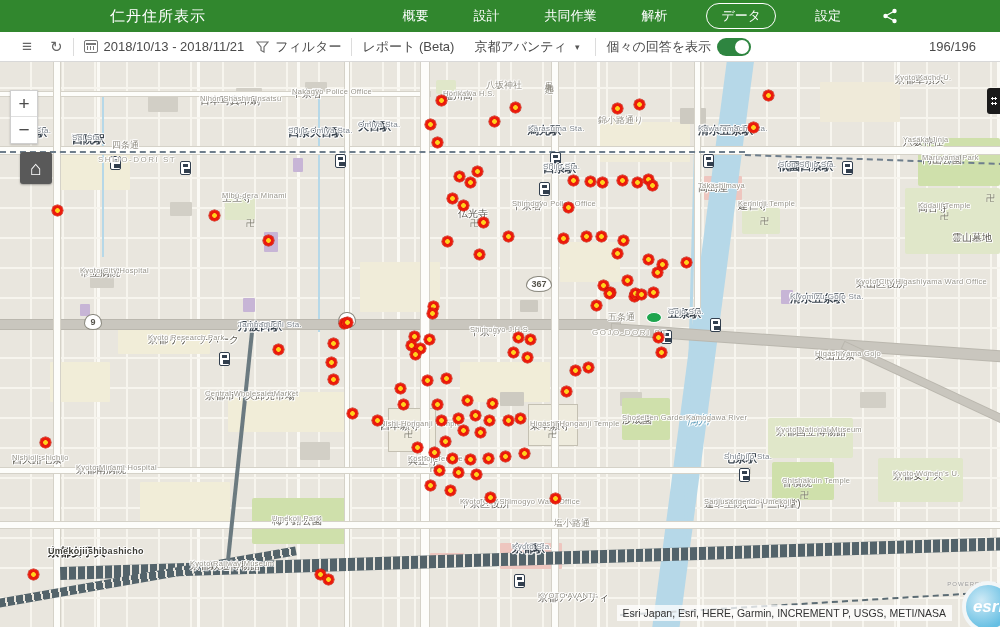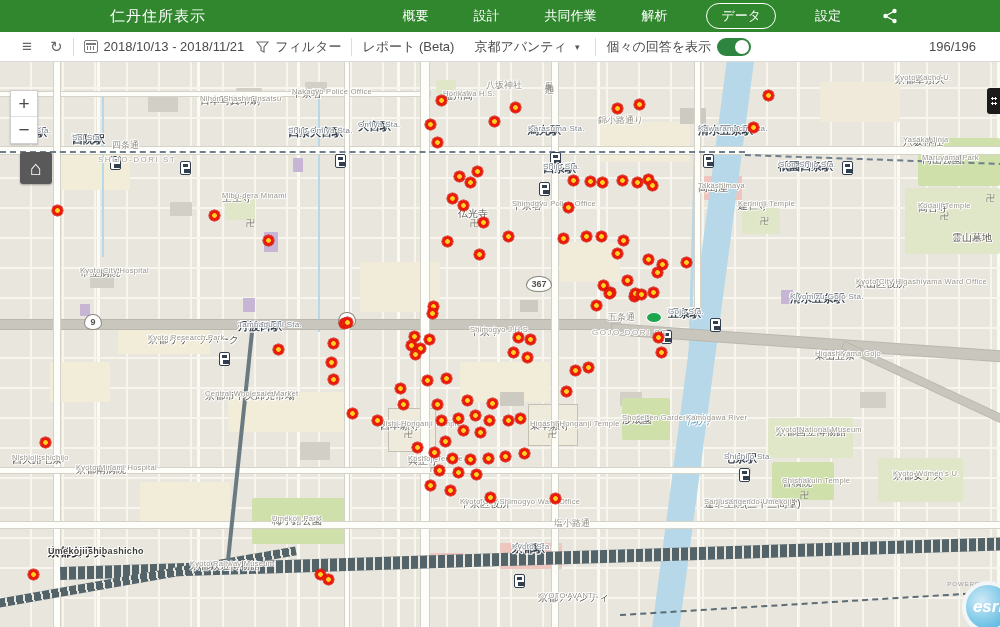--- a/index.html
+++ b/index.html
@@ -563,17 +563,18 @@
     <div class="zoom-ctl">
     <div>+</div>
     <div>−</div>
   </div>
   <div class="home-btn">
     <span>⌂</span>
   </div>
   <div class="panel-handle">
       <i></i>
     </div>
+  <div class="attribution">Esri Japan, Esri, HERE, Garmin, INCREMENT P, USGS, METI/NASA</div>
   <div class="powered">POWERED BY</div>
   <div class="esri-badge">
       <span style="position:static">esri</span>
     </div>
 </div>
 
 </body></html>

